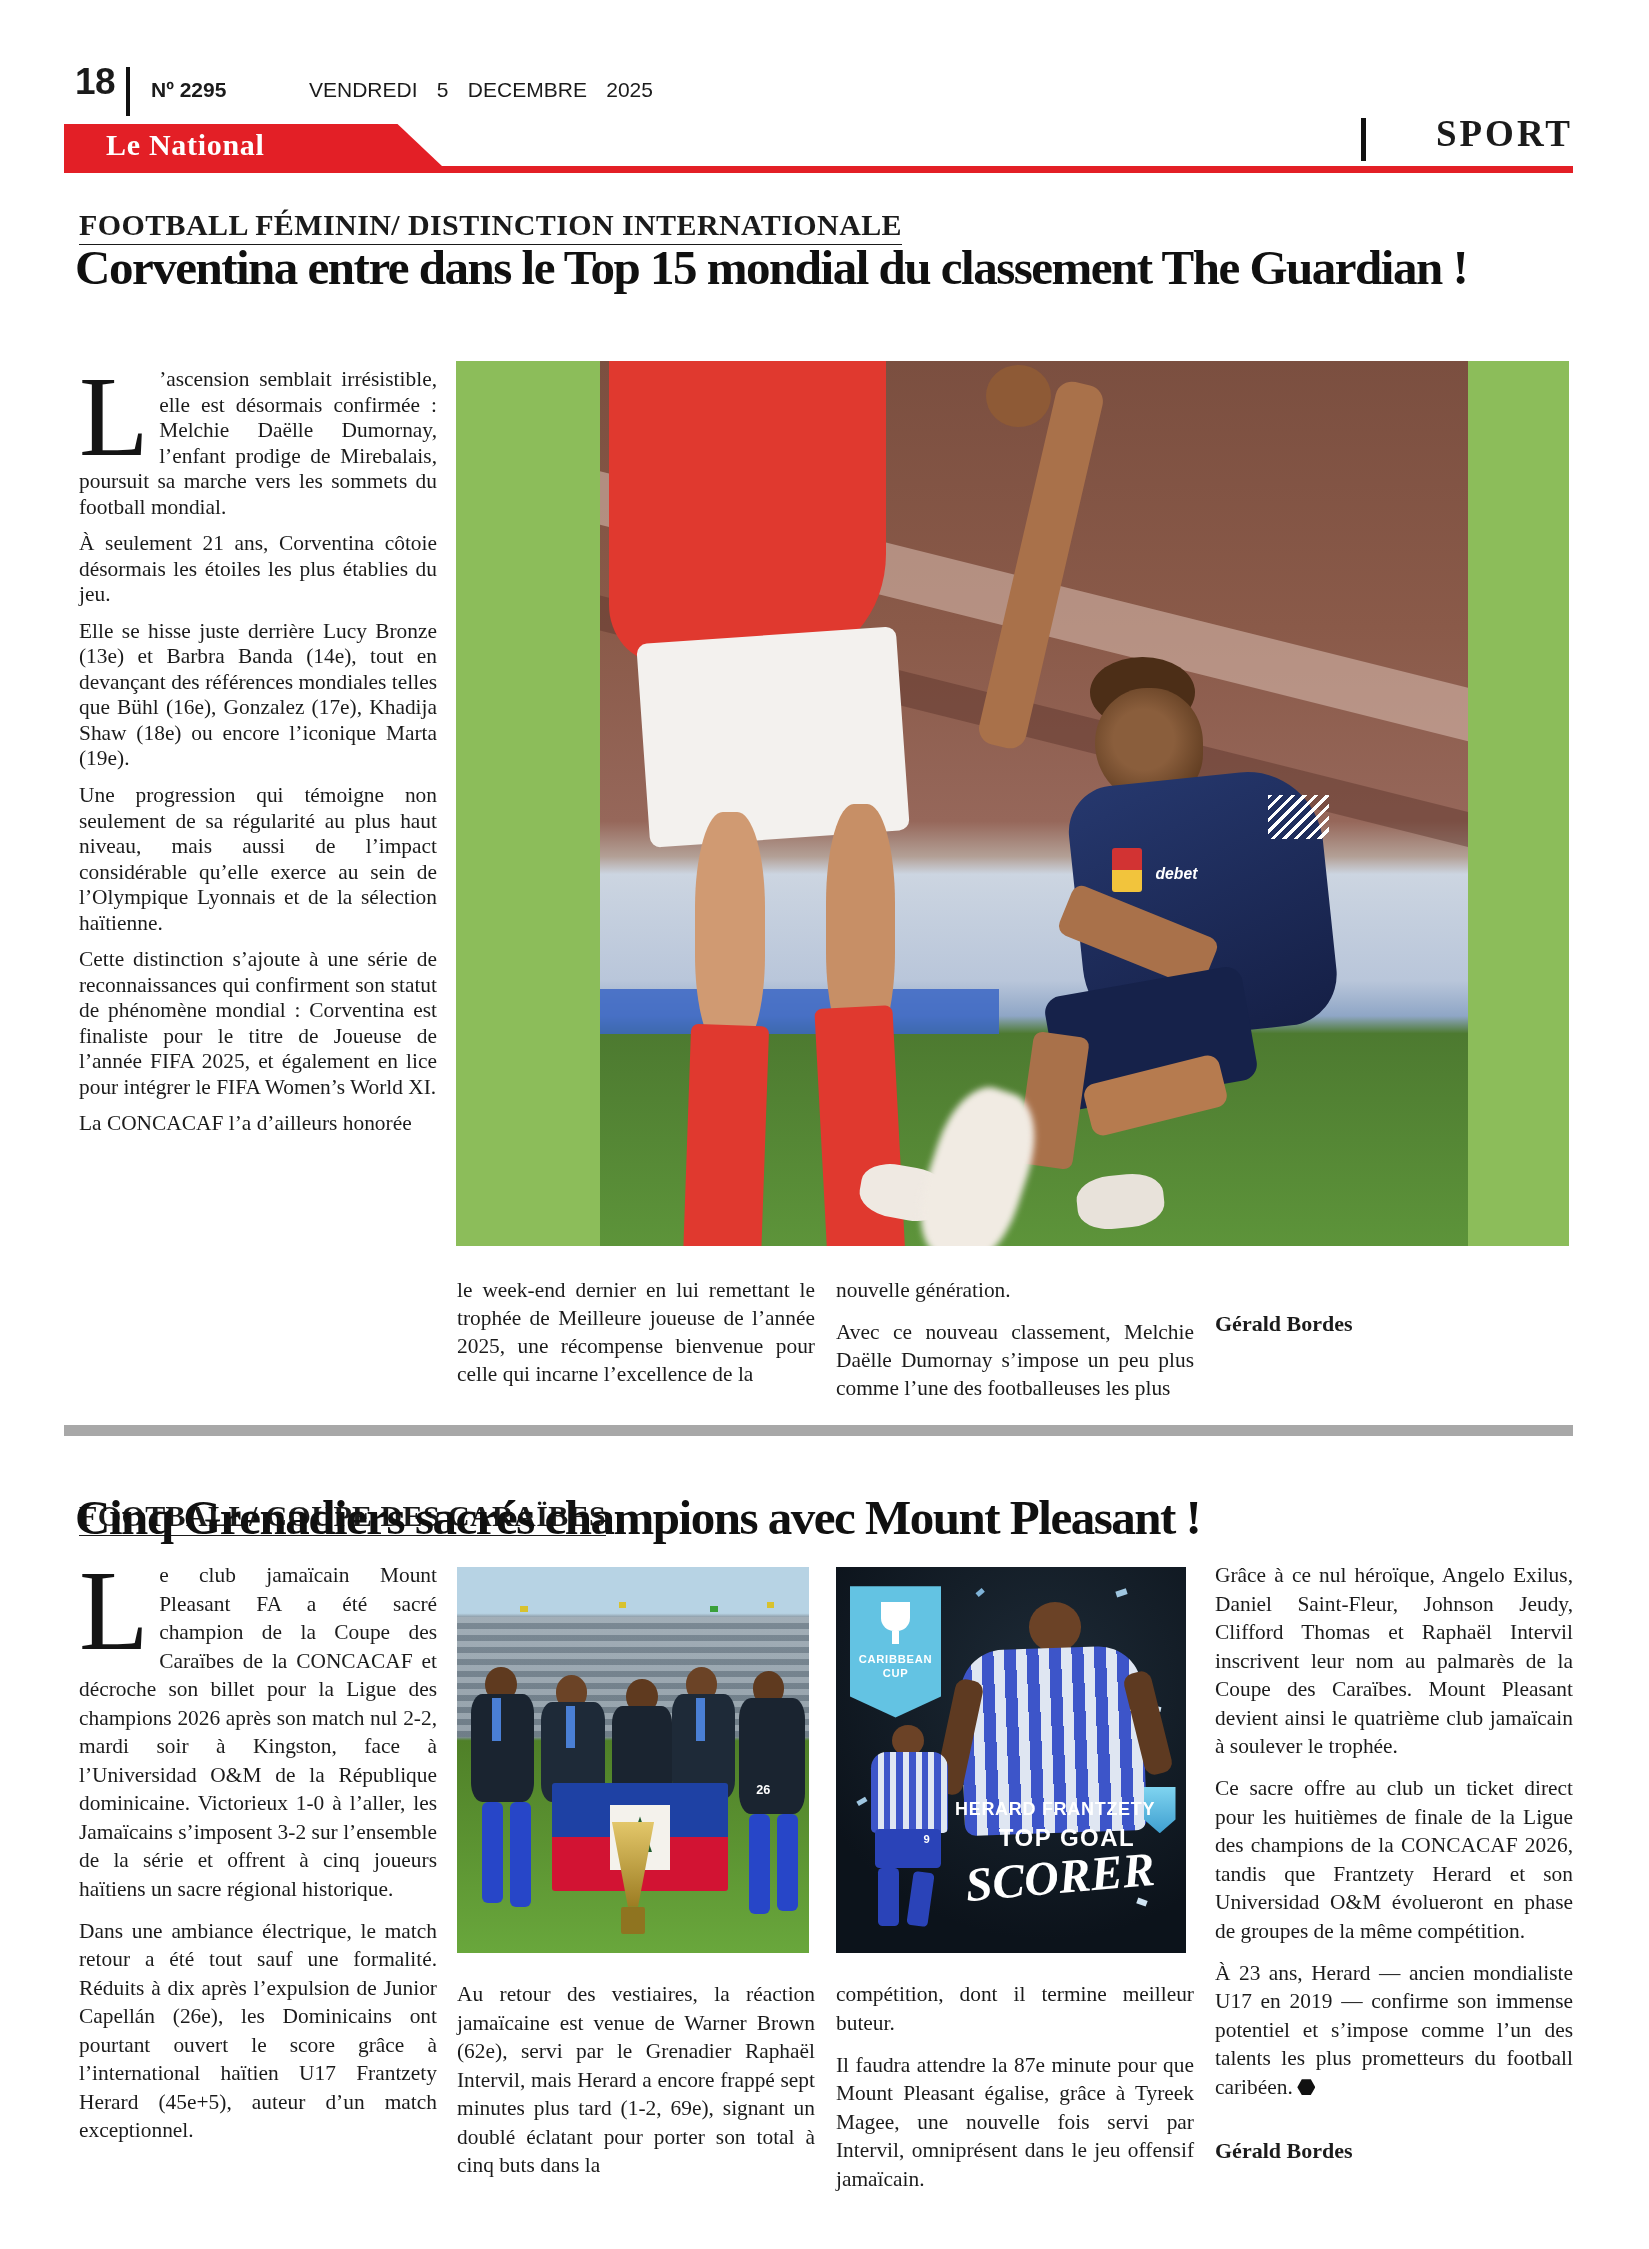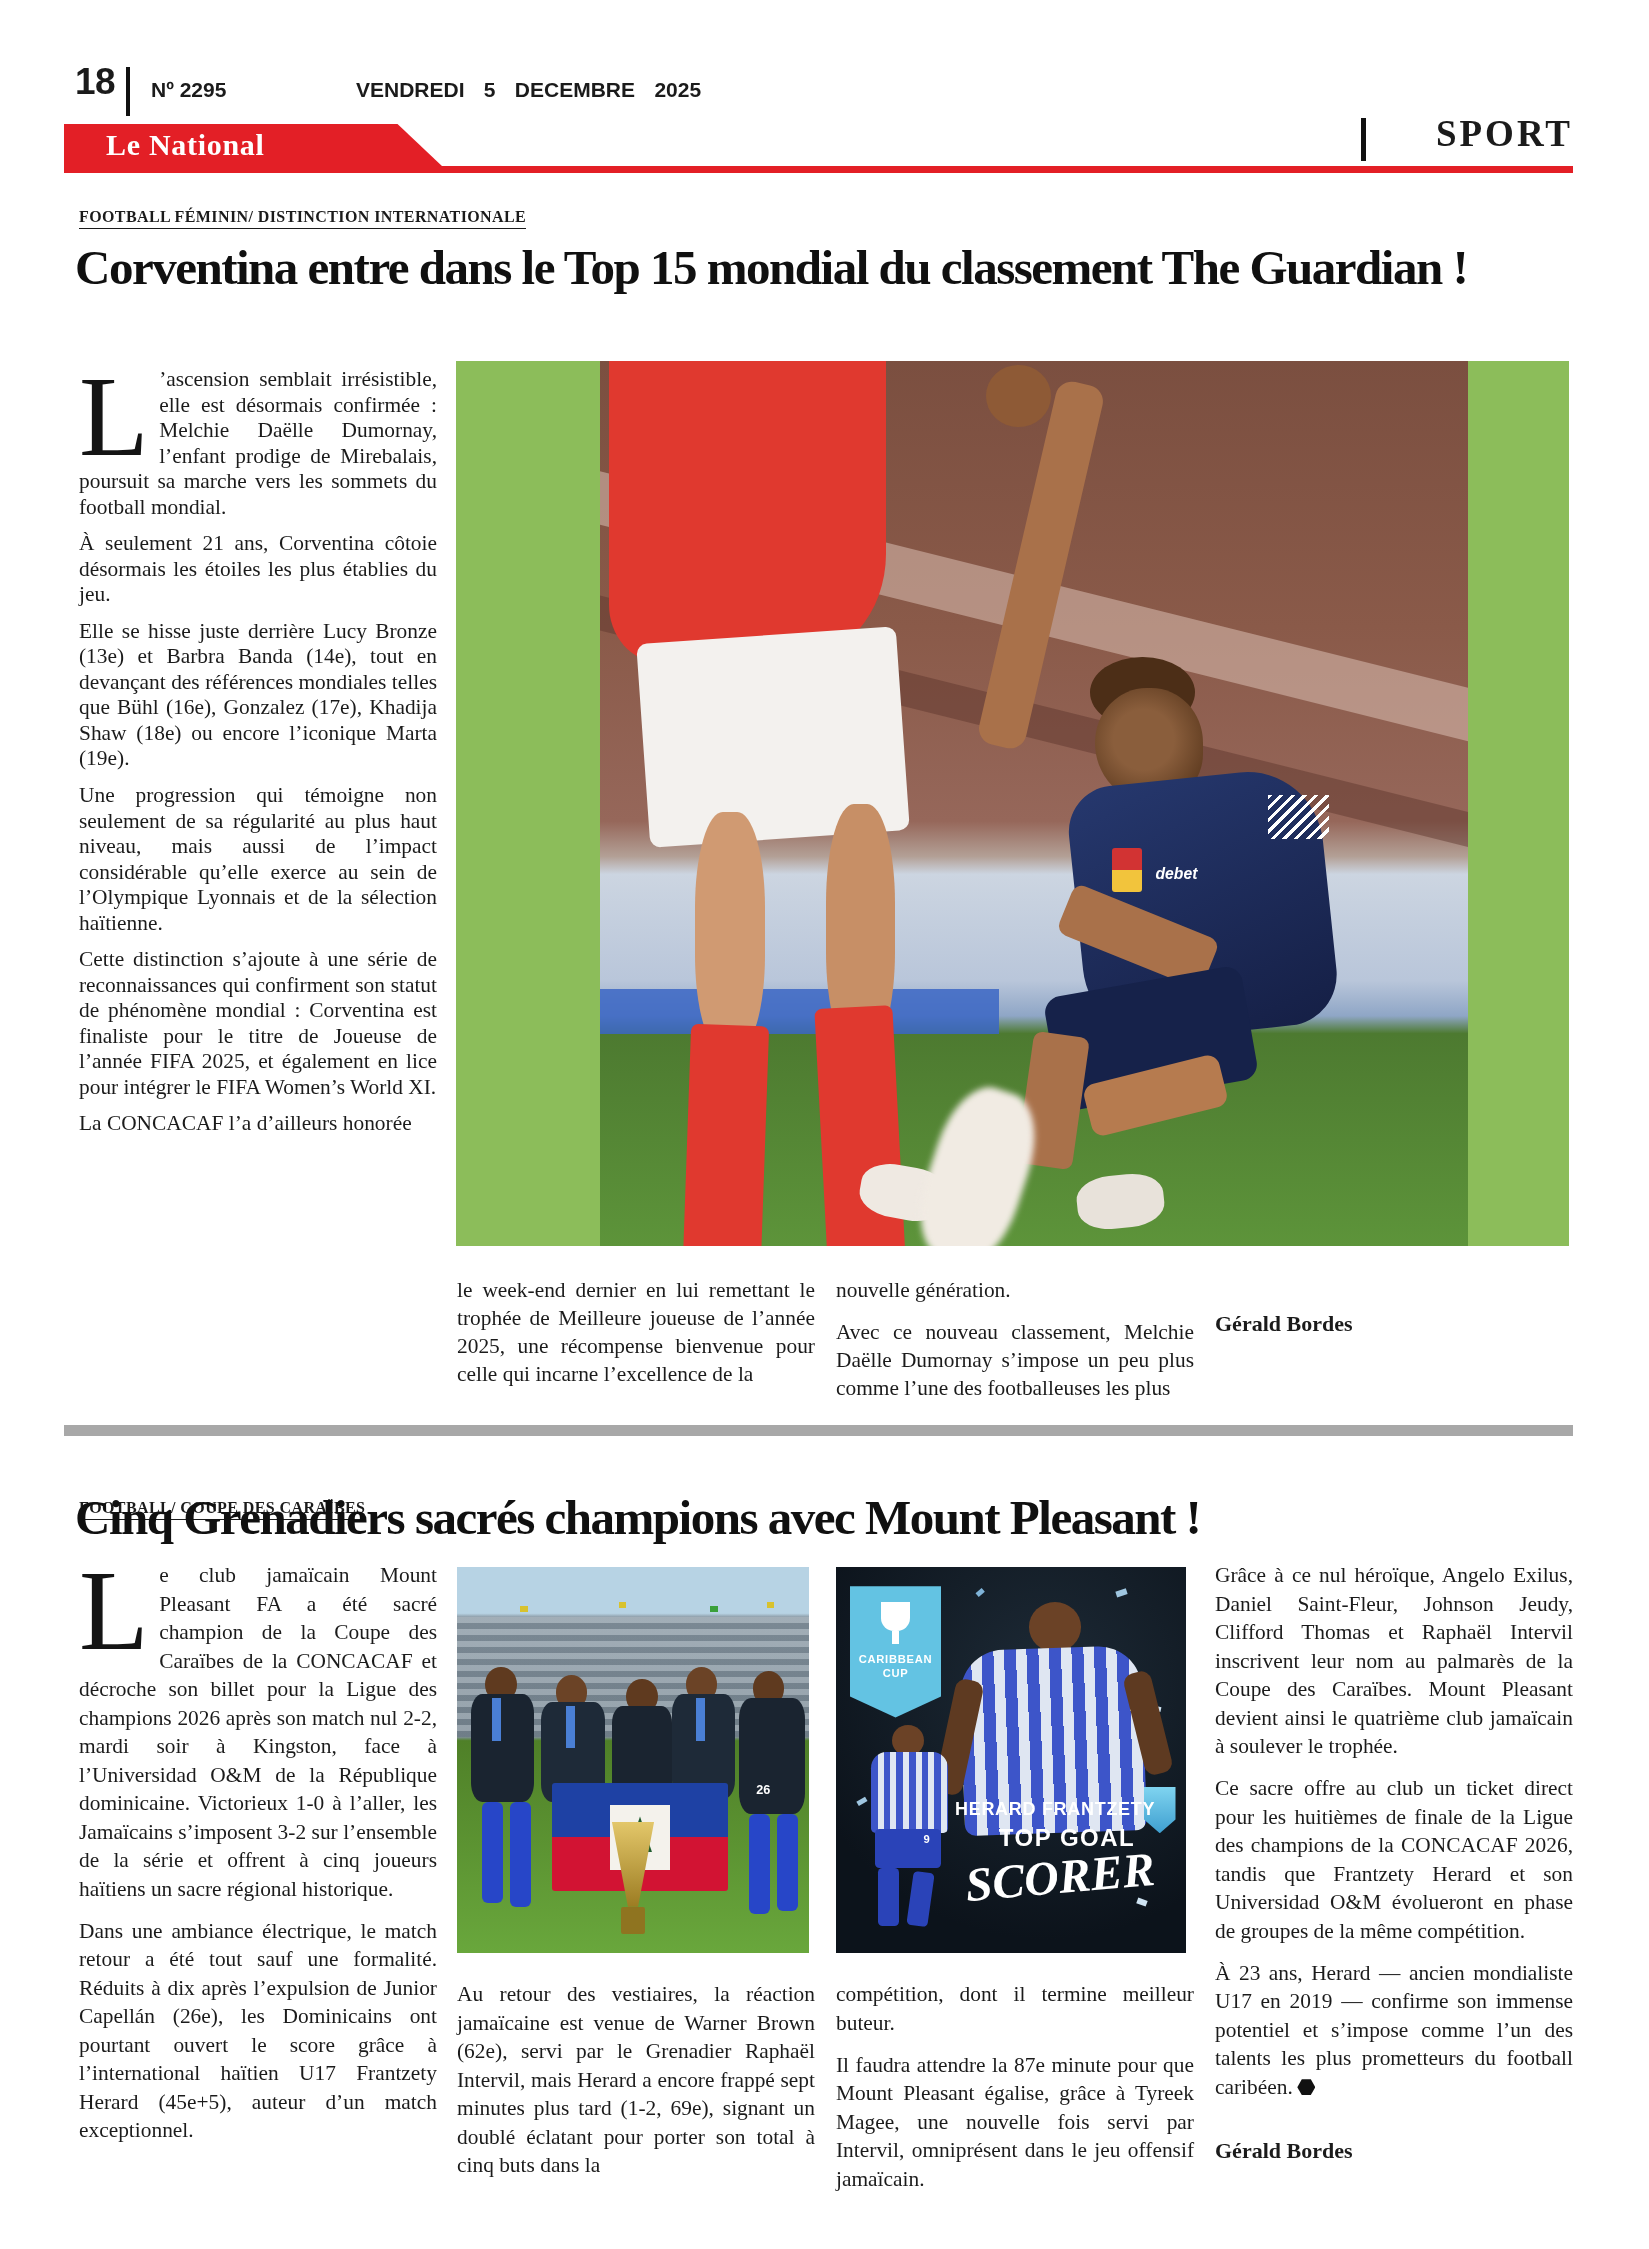--- a/index.html
+++ b/index.html
@@ -5,38 +5,38 @@
   html,body{margin:0;padding:0;}
   body{width:1650px;height:2250px;background:#ffffff;position:relative;
        font-family:"Liberation Serif",serif;color:#1b1b1b;}
   .abs{position:absolute;}
   .sans{font-family:"Liberation Sans",sans-serif;}
   .jt{text-align:justify;}
   .body28{font-size:21.4px;line-height:25.5px;}
   .body28 p{margin:0 0 11.2px 0;}
   .lh38{line-height:28.5px;}
   .lh38 p{margin:0 0 13.5px 0;}
-  .kicker{font-size:16px;font-weight:700;letter-spacing:0.4px;}
+  .kicker{font-size:30px;font-weight:700;letter-spacing:0.4px;}
   .kicker span{border-bottom:1.5px solid #1a1a1a;padding-bottom:3px;}
   .headline{font-weight:800;font-size:49px;line-height:55px;letter-spacing:-1.5px;color:#101010;}
   .dropcap{float:left;font-size:114px;line-height:88px;margin:6px 10.5px 0 0;font-weight:400;color:#141414;}
   .byline{font-weight:700;font-size:22px;}
   .endmark{display:inline-block;width:18px;height:15.7px;background:#111;
            clip-path:polygon(25% 0,75% 0,100% 50%,75% 100%,25% 100%,0 50%);
            margin-left:4.5px;vertical-align:-1.5px;}
   .ph{overflow:hidden;position:absolute;}
   .ph div,.ph span{position:absolute;}
 </style>
 </head>
 <body>
 
 <div class="abs sans" style="left:75px;top:61px;font-size:37px;font-weight:800;letter-spacing:-0.7px;">18</div>
 <div class="abs" style="left:126px;top:67px;width:3.7px;height:49px;background:#111;"></div>
 <div class="abs sans" style="left:151px;top:78px;font-size:21px;font-weight:700;">Nº 2295</div>
-<div class="abs sans" style="left:309px;top:78px;font-size:21px;font-weight:700;word-spacing:13.5px;margin-left:47px;">VENDREDI 5 DECEMBRE 2025</div>
+<div class="abs sans" style="left:309px;top:78px;font-size:21px;font-weight:400;word-spacing:13.5px;">VENDREDI 5 DECEMBRE 2025</div>
 
 <div class="abs" style="left:64px;top:124px;width:379px;height:43px;background:#e31f26;
      clip-path:polygon(0 0,88% 0,100% 100%,0 100%);">
   <span style="display:block;padding-left:42px;line-height:42px;font-size:30px;font-weight:700;
         color:#fff;letter-spacing:0.7px;font-family:'Liberation Serif',serif;">Le National</span>
 </div>
 <div class="abs" style="left:64px;top:166px;width:1509px;height:6.7px;background:#e31f26;"></div>
 <div class="abs" style="left:1361px;top:118px;width:5.2px;height:43px;background:#111;"></div>
 <div class="abs" style="right:77px;top:112px;font-size:37px;font-weight:800;letter-spacing:3px;">SPORT</div>
 

